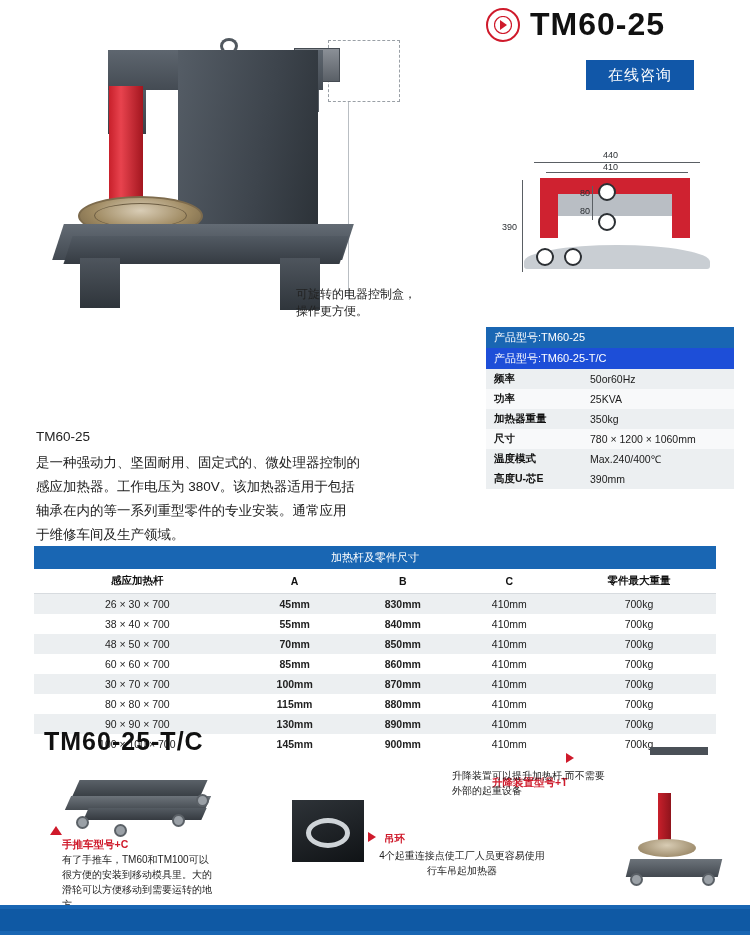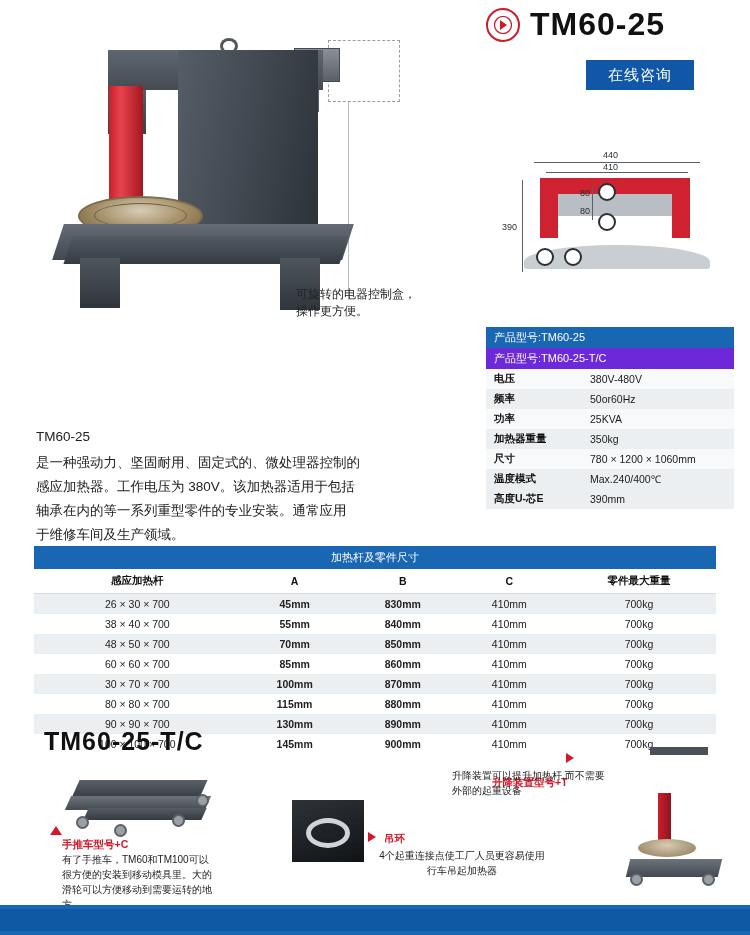--- a/index.html
+++ b/index.html
@@ -192,21 +192,21 @@
     position: absolute;
     left: 486px; top: 327px;
     width: 248px;
     border-collapse: collapse;
     font-size: 10.5px;
   }
   .spec-table td { padding: 3px 8px; height: 19px; }
   .spec-head td {
     background: #1966b3; color: #fff; font-weight: normal; font-size: 11px;
   }
-  .spec-head.second td { background: #6d28d9; }
+  .spec-head.second td { background: #1d4ed8; }
   .spec-table .k { width: 96px; font-weight: bold; color: #111; }
   .spec-table tr.odd td { background: #eceff1; }
   .spec-table tr.even td { background: #f8f9fa; }
 
   
   .desc {
     position: absolute;
     left: 36px; top: 425px;
     width: 420px;
     font-size: 13.5px;
@@ -396,24 +396,20 @@
 </div>
 
 <table class="spec-table">
   <tbody>
       <tr class="spec-head">
     <td colspan="2">产品型号:TM60-25</td>
   </tr>
   <tr class="spec-head second">
     <td colspan="2">产品型号:TM60-25-T/C</td>
   </tr>
-  <tr class="even">
-    <td class="k">电压</td>
-    <td>380V-480V</td>
-  </tr>
   <tr class="odd">
     <td class="k">频率</td>
     <td>50or60Hz</td>
   </tr>
   <tr class="even">
     <td class="k">功率</td>
     <td>25KVA</td>
   </tr>
   <tr class="odd">
     <td class="k">加热器重量</td>

